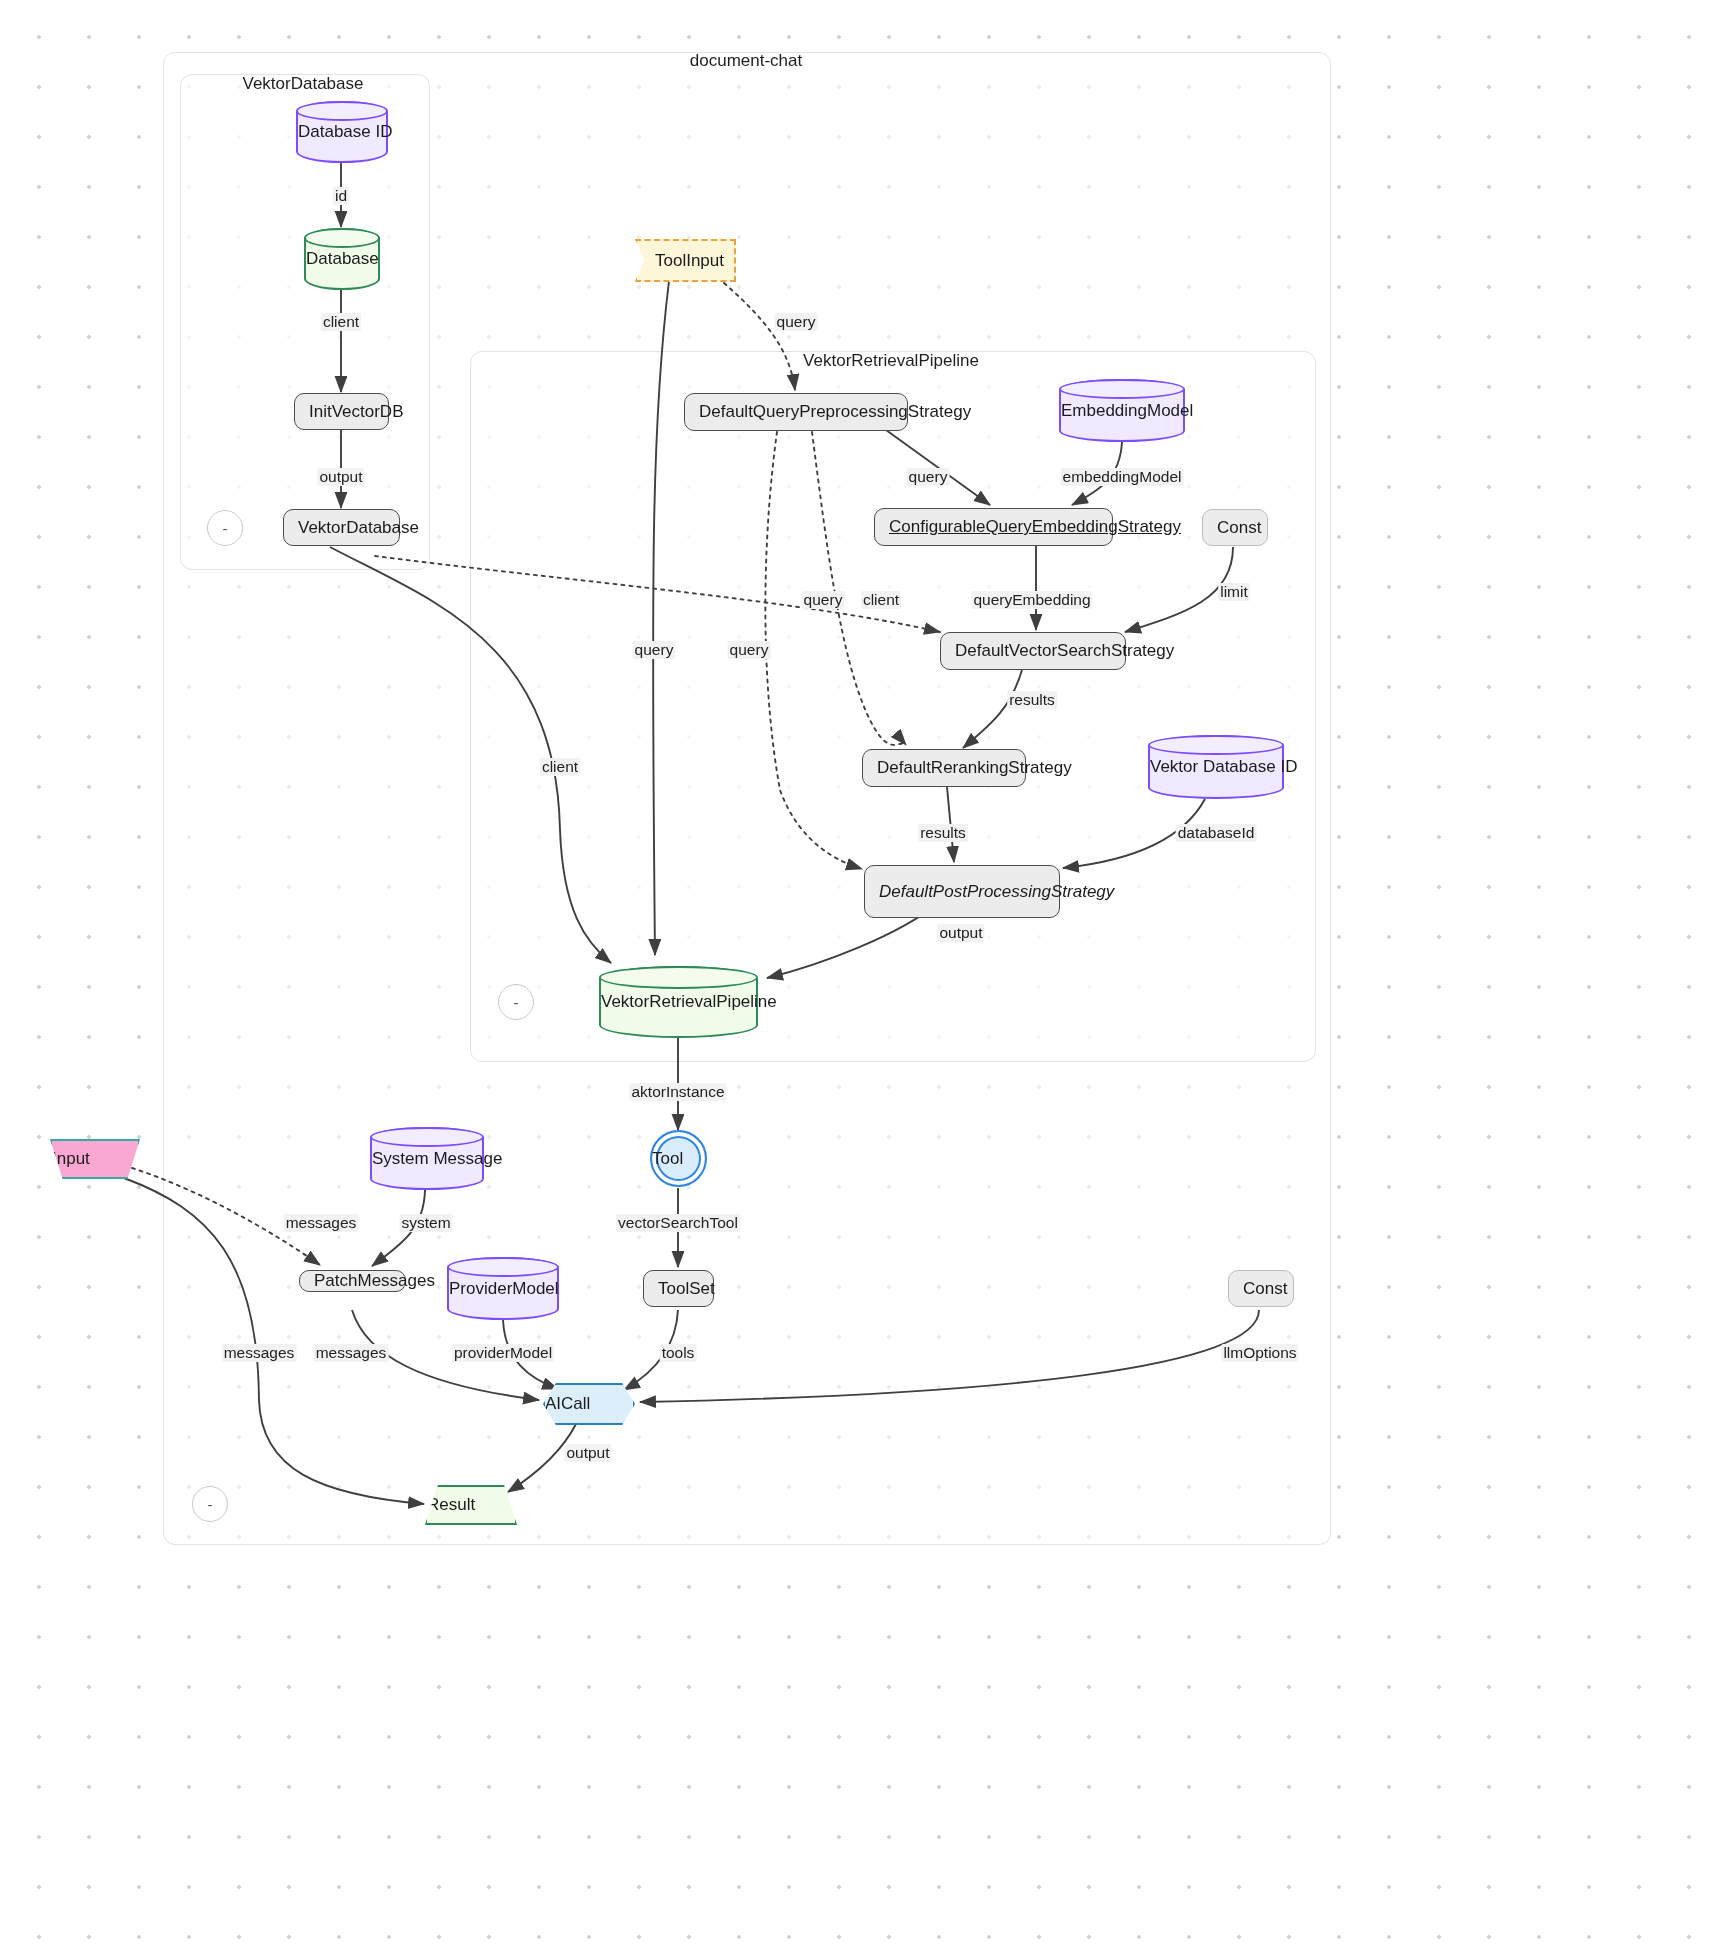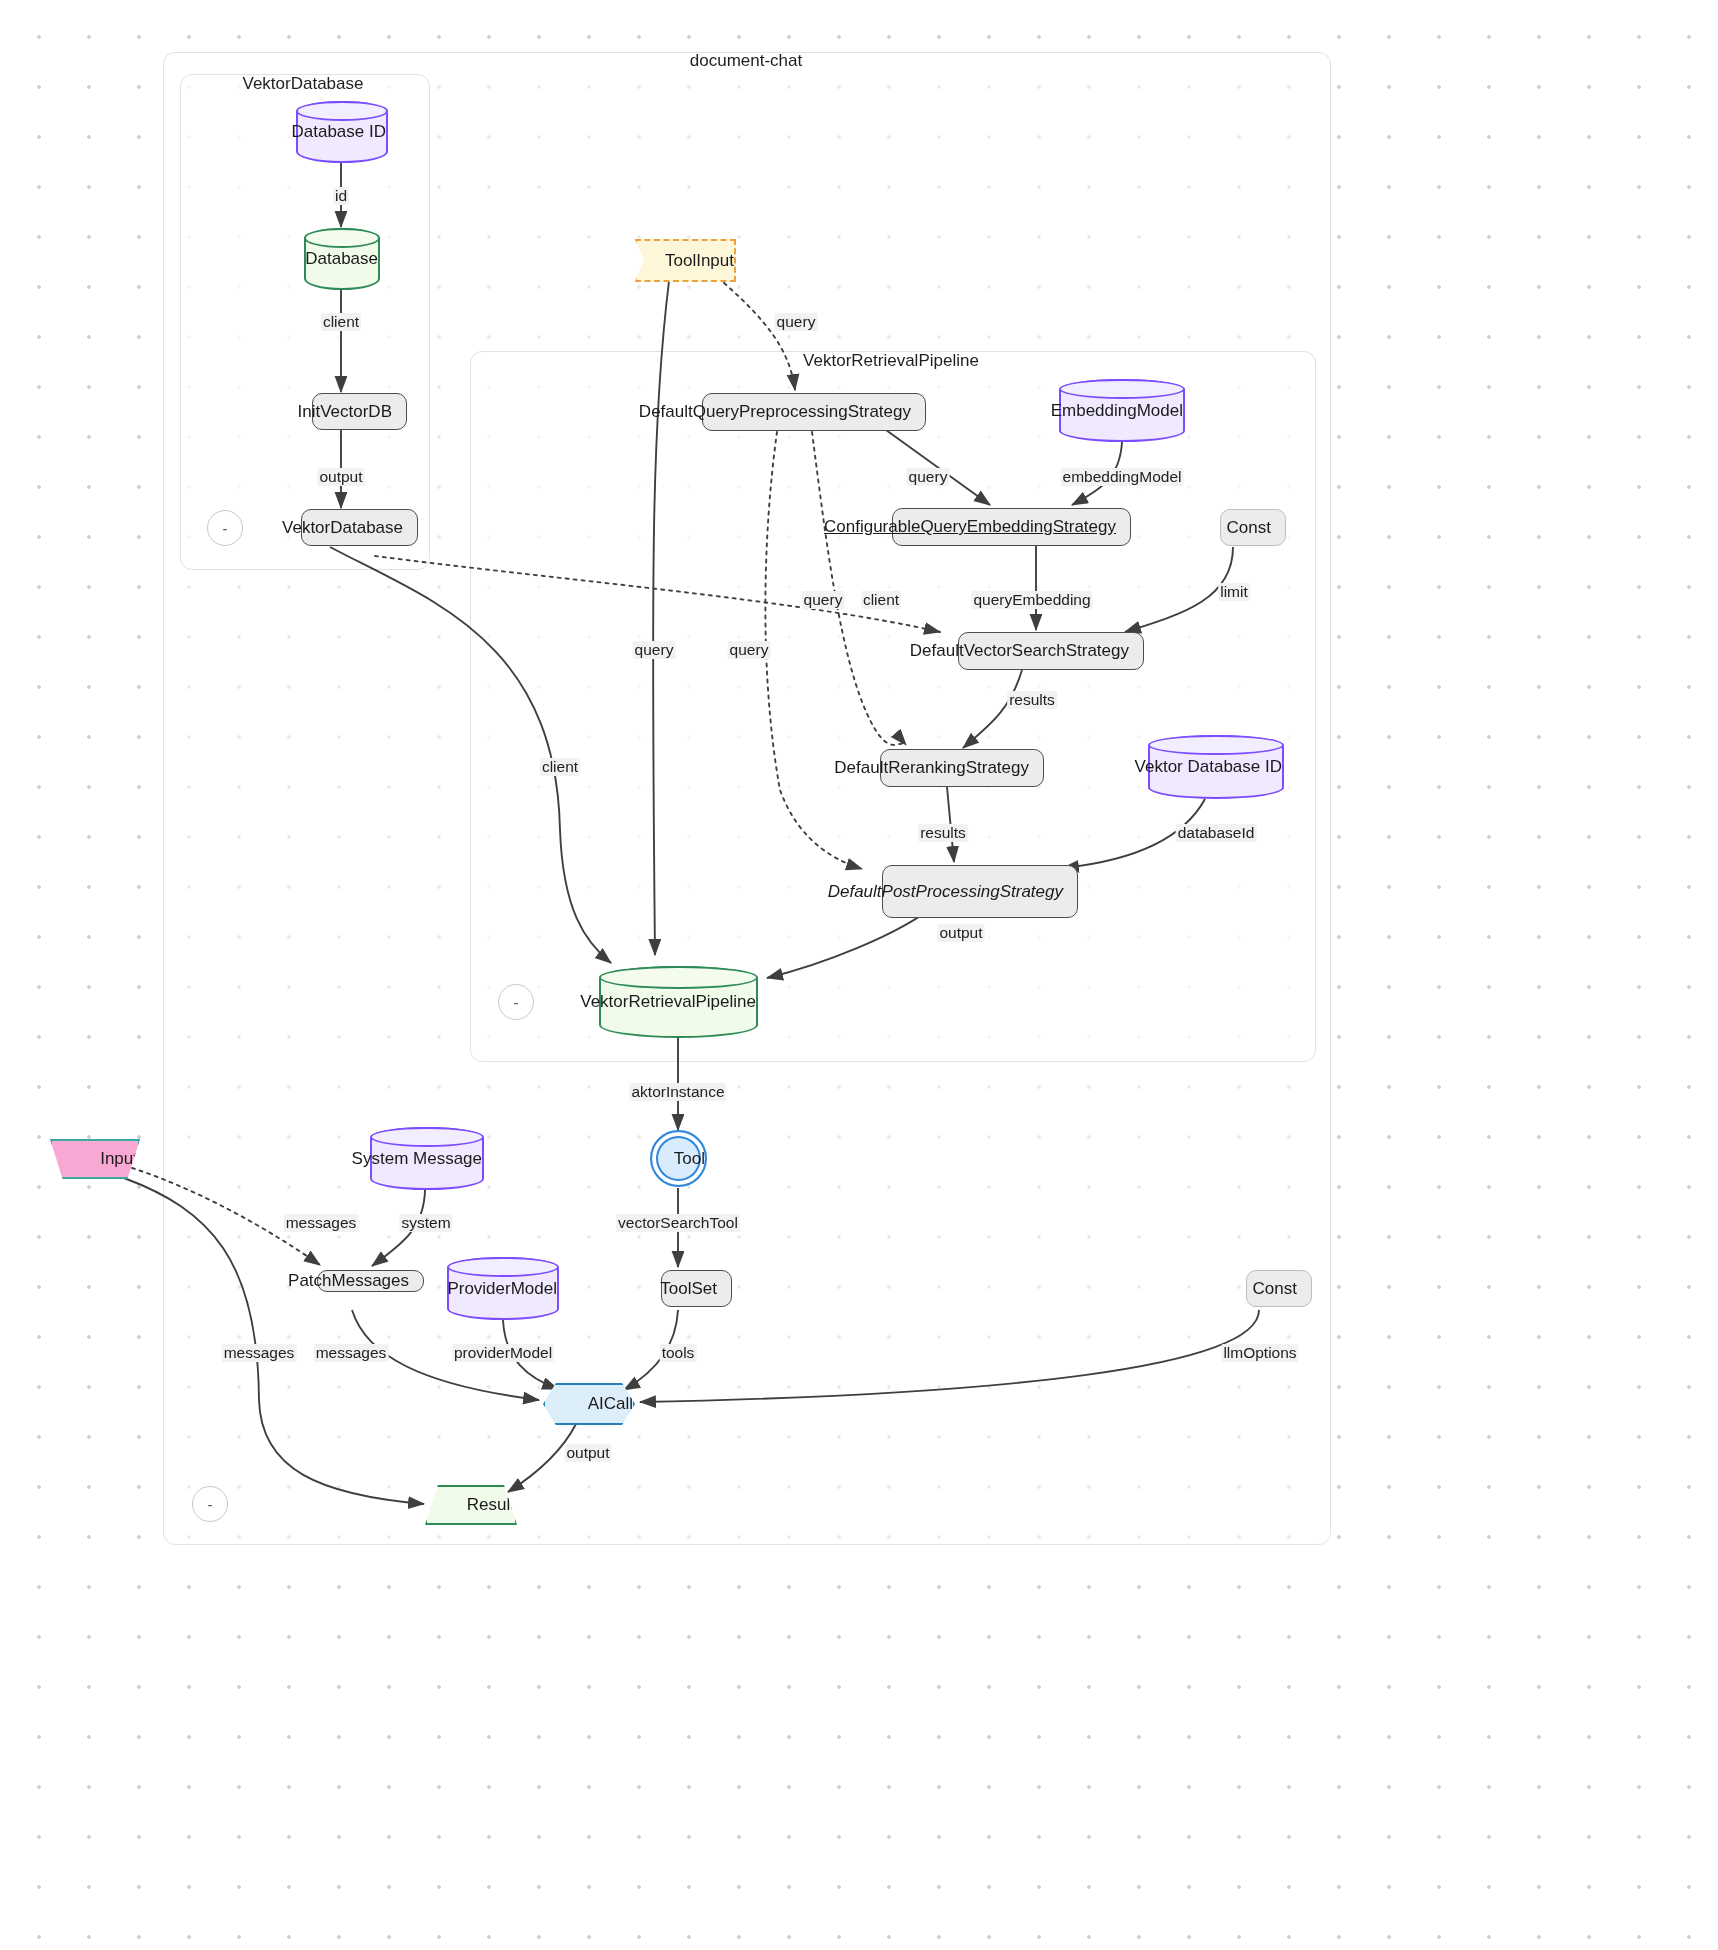--- a/index.html
+++ b/index.html
@@ -36,34 +36,33 @@
     white-space:nowrap;
     transform:translateX(-50%);
     background:transparent;
     z-index:3;
   }
 
   
   .node{
     position:absolute;
     box-sizing:border-box;
-    display:flex;align-items:center;justify-content:flex-end;
+    display:flex;align-items:center;justify-content:flex-start;
     font-size:17px;color:#1b1b1b;
     white-space:nowrap;
     z-index:3;
   }
 
   
   .n-rect{
     background:#ececec;
     border:1.6px solid #4d4d4d;
     border-radius:10px;
     padding:0 14px;
     box-shadow:0 0 0 0 transparent;
-    margin-left:18px;
   }
   .n-rect.soft{
     border:1.1px solid #bdbdbd;
   }
 
   
   .n-cyl{
     border:2px solid #7c4dff;
     background:#f0e9ff;
     border-radius:50% / 18%;

